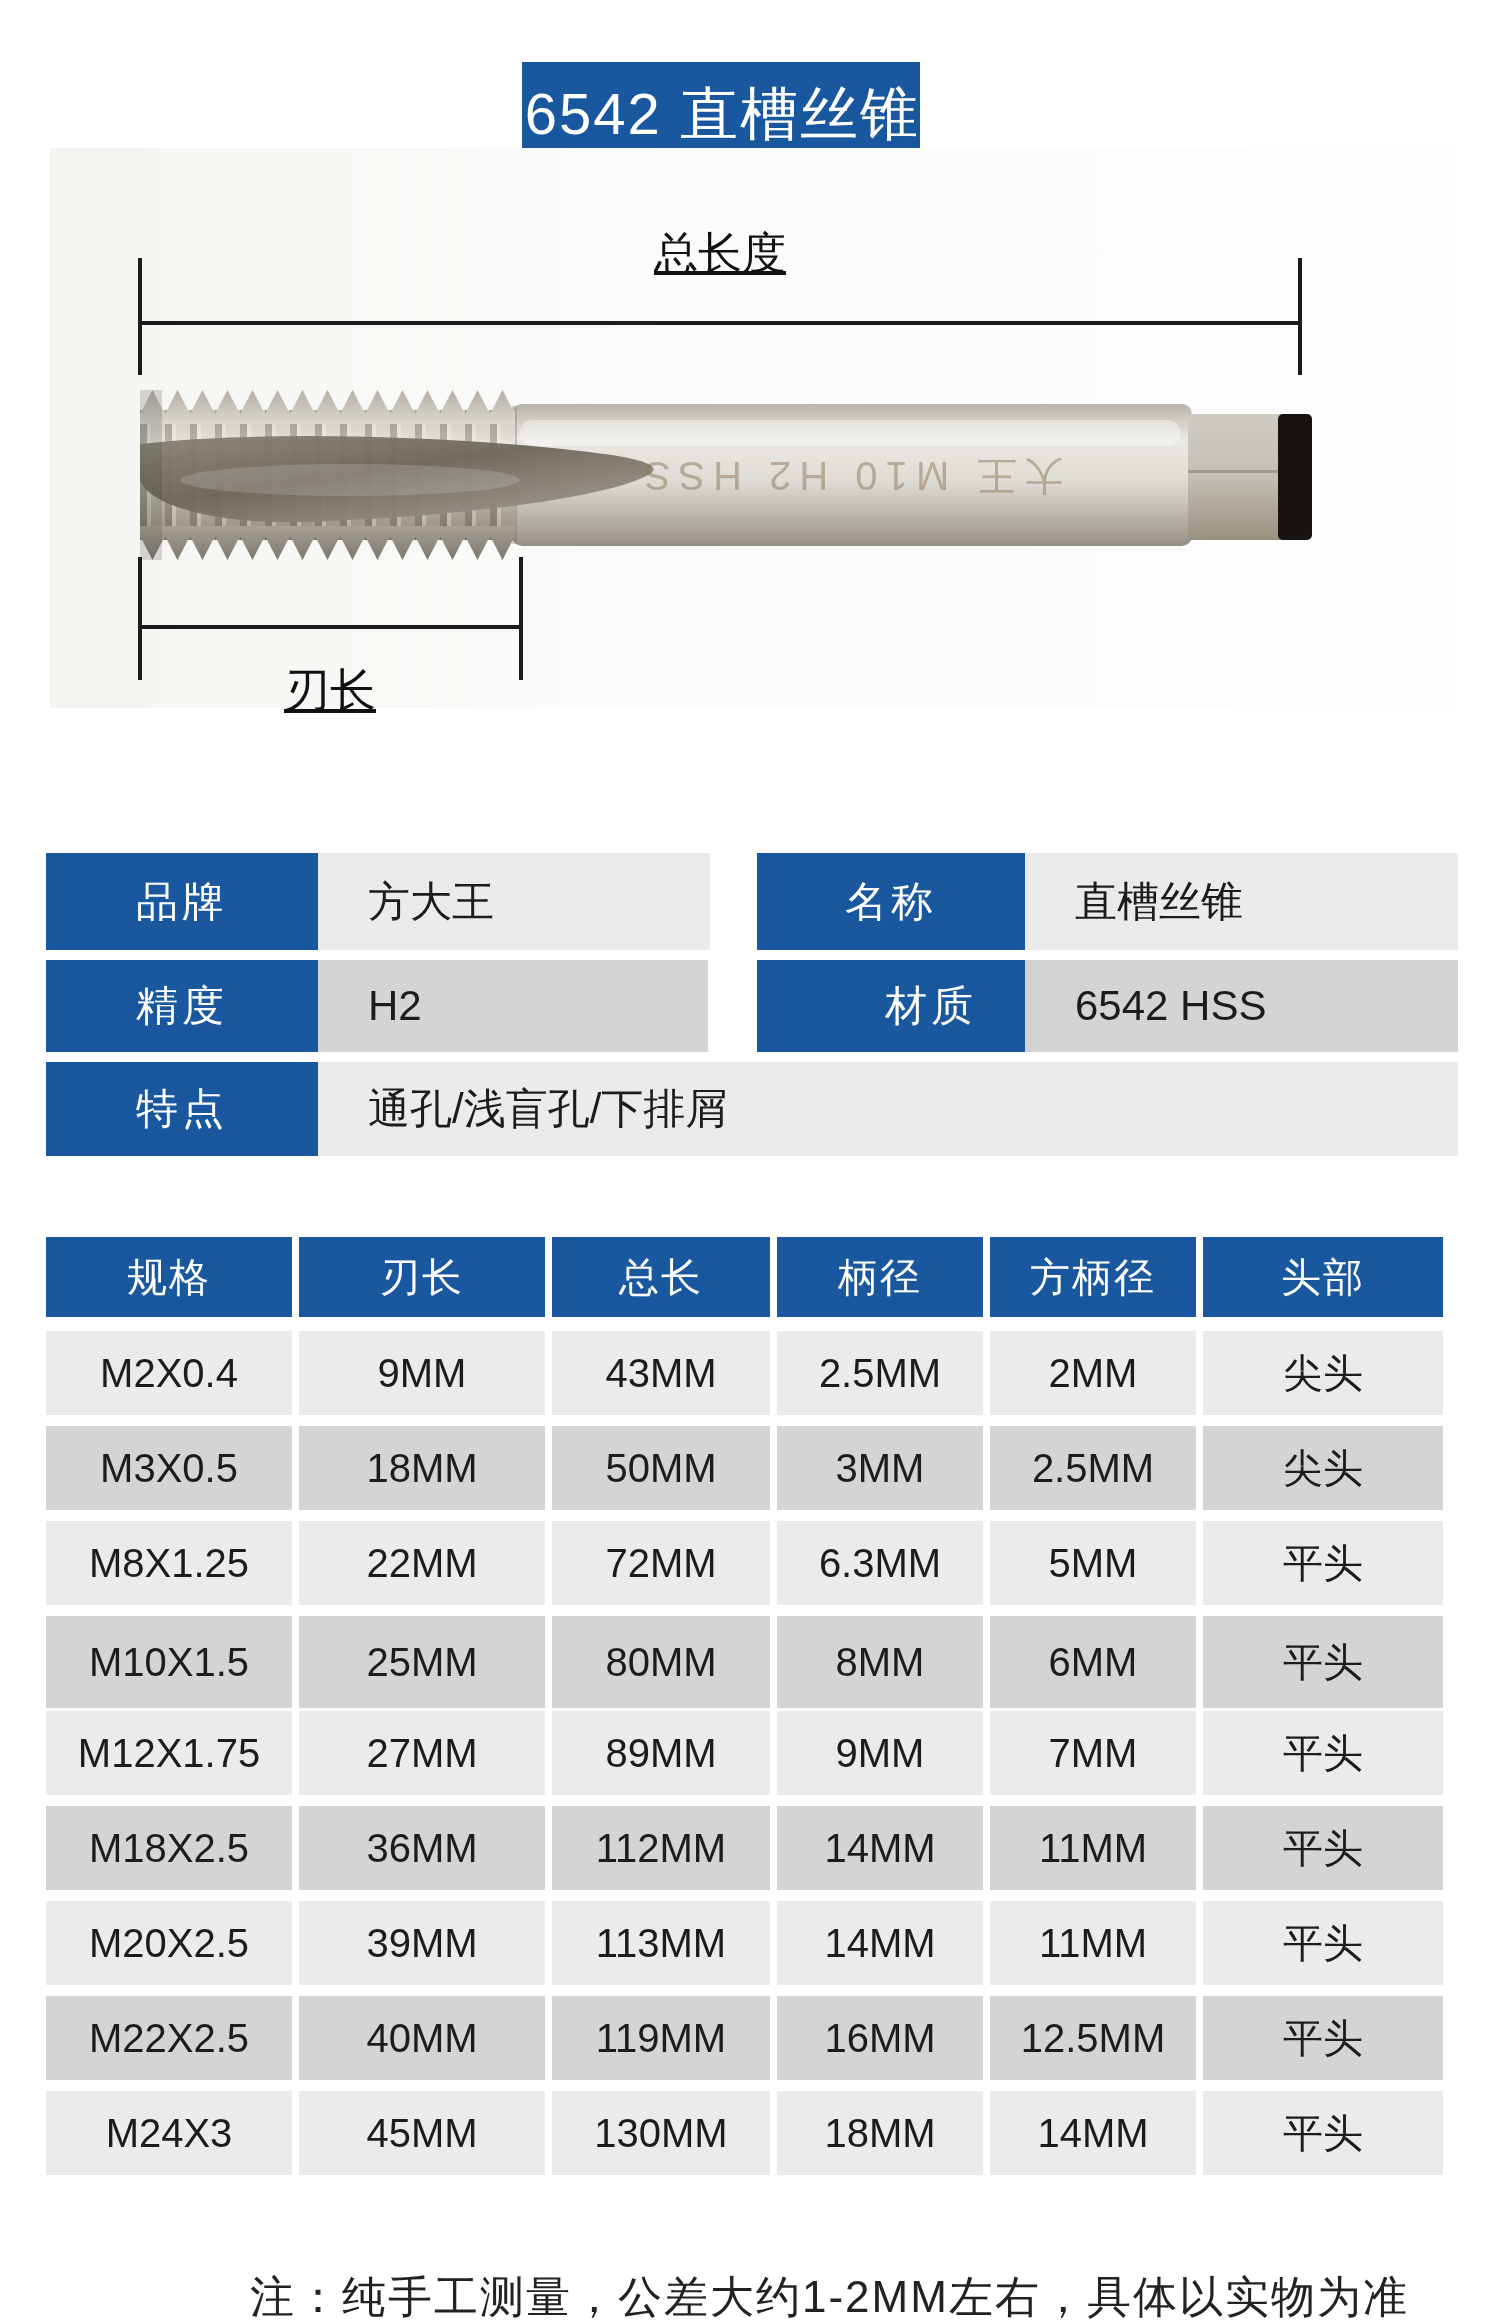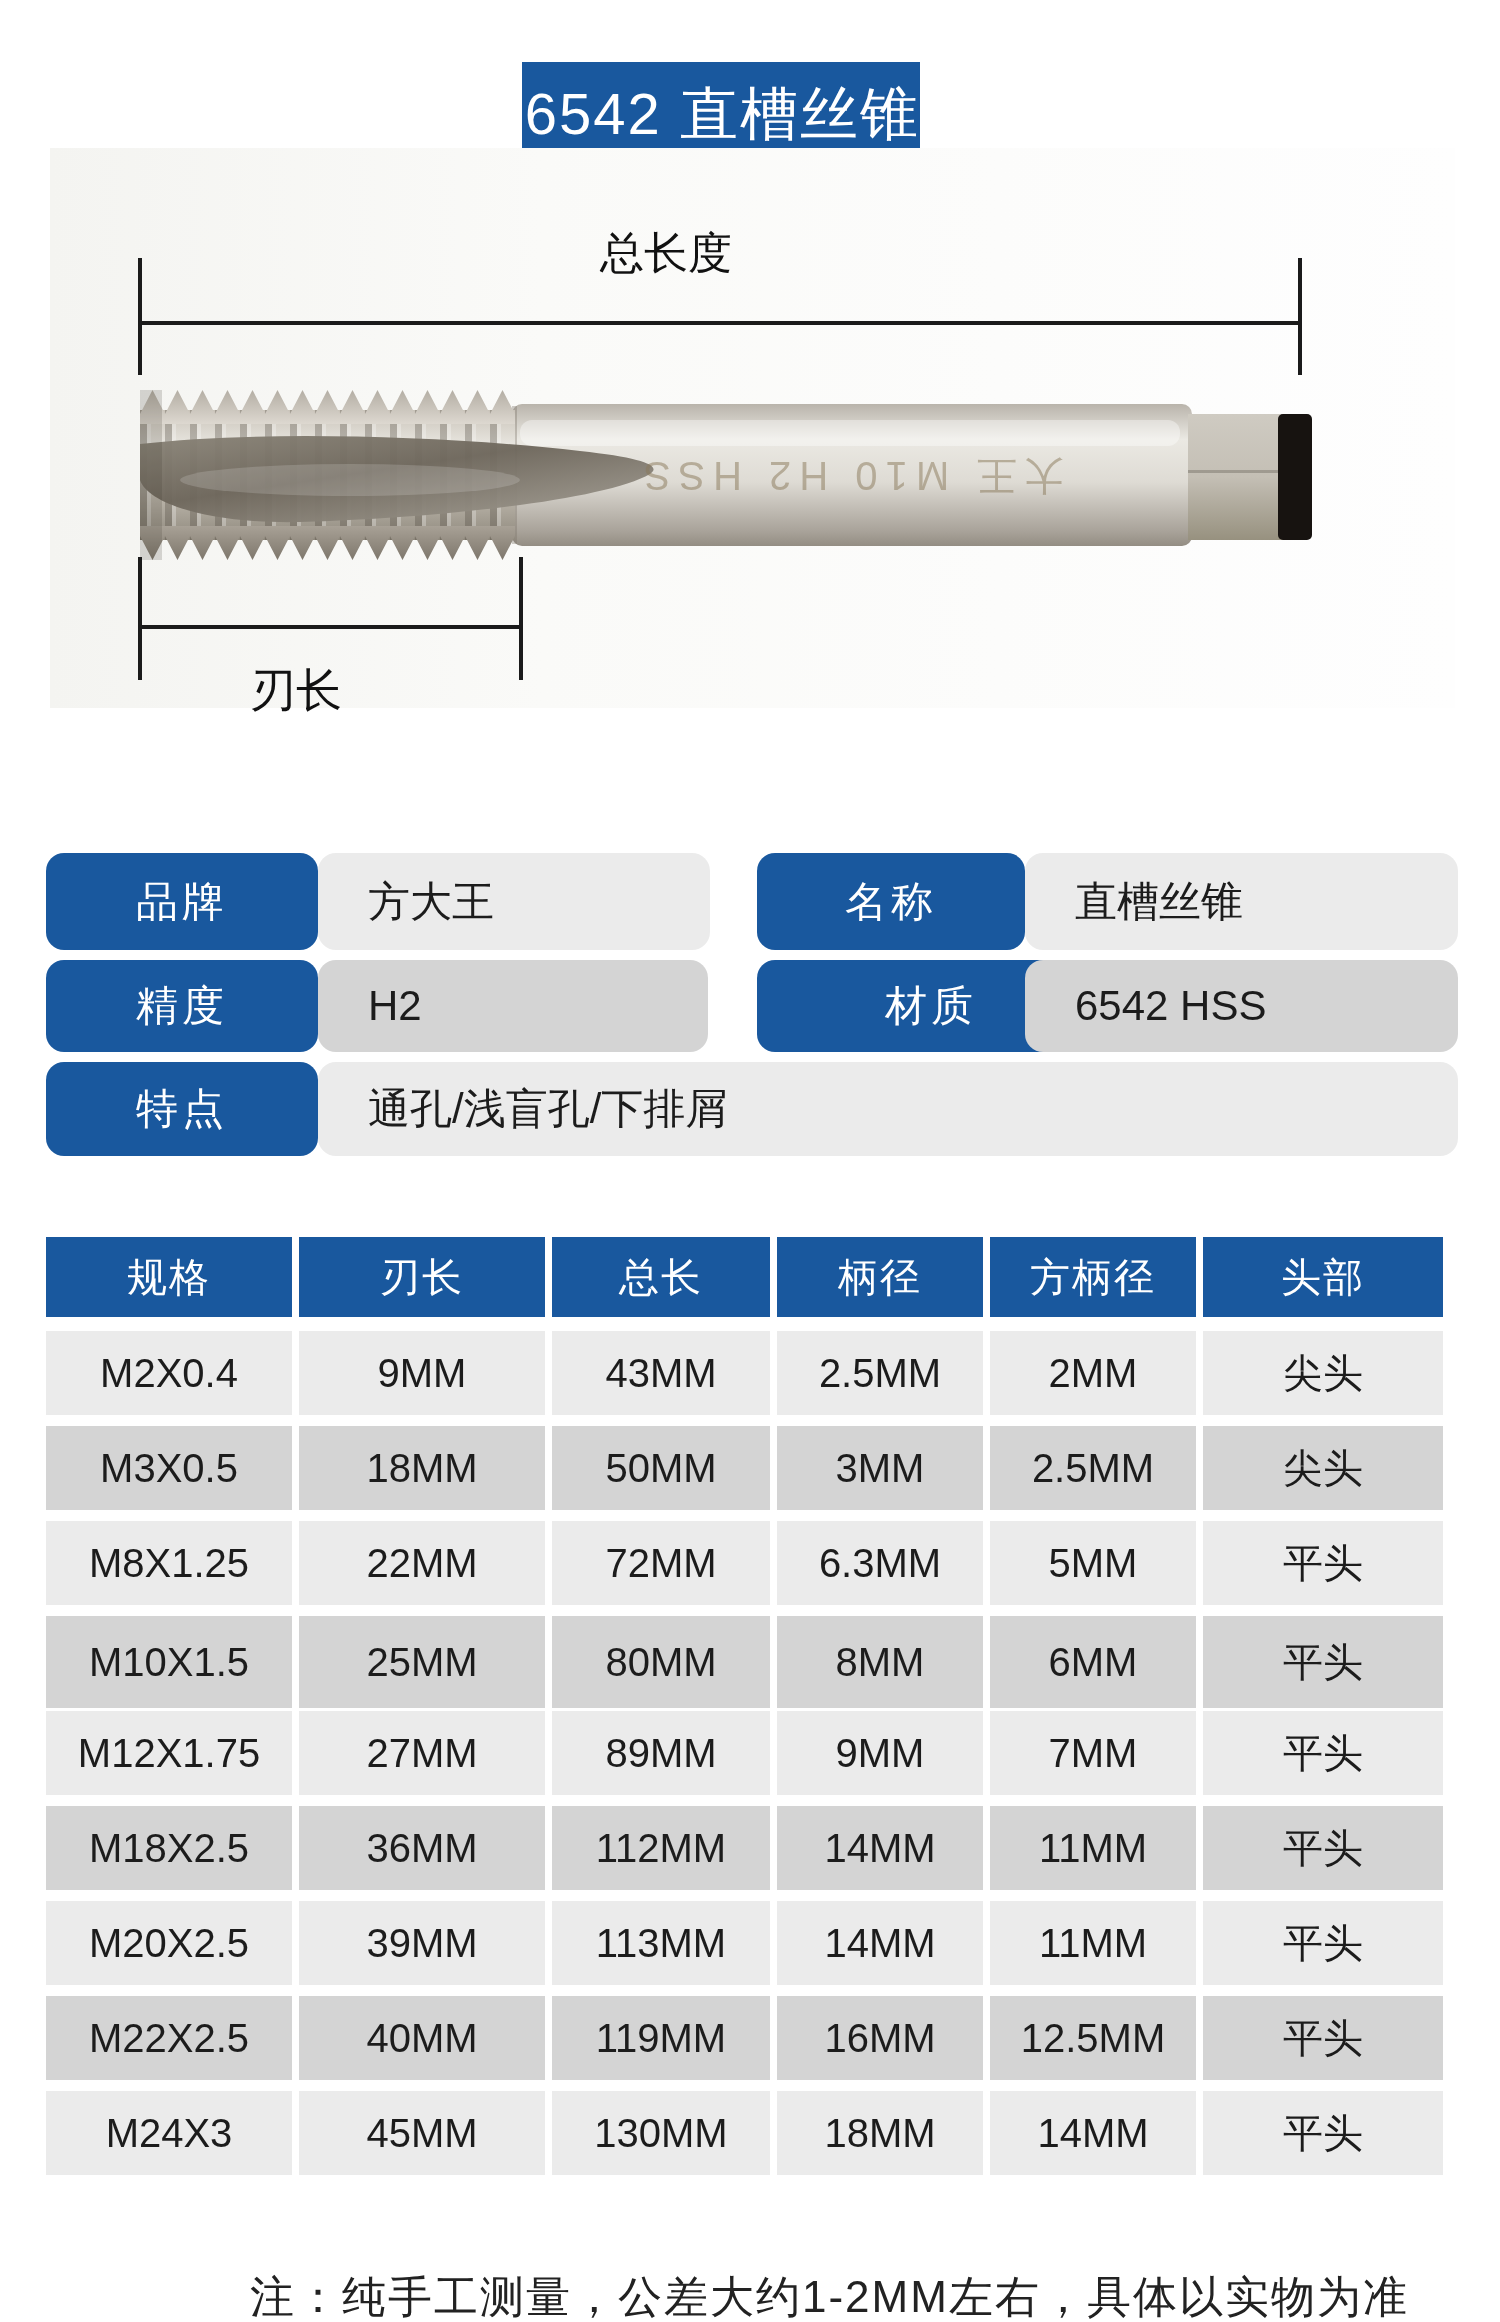--- a/index.html
+++ b/index.html
@@ -8,26 +8,26 @@
 
   
   .banner{position:absolute;left:522px;top:62px;width:398px;height:106px;background:#19589e;
           display:flex;align-items:center;justify-content:flex-end;}
   .banner span{color:#ffffff;font-size:58px;letter-spacing:2px;white-space:nowrap;}
 
   
   .photo{position:absolute;left:50px;top:148px;width:1405px;height:560px;
          background:linear-gradient(90deg,#f4f4f1 0%,#fafaf8 35%,#fefefe 100%);overflow:visible;}
   .photo svg{position:absolute;left:0;top:0;}
-  .dim-label{position:absolute;color:#111111;white-space:nowrap;}
+  .dim-label{position:absolute;text-align:center;color:#111111;white-space:nowrap;text-decoration:underline;}
   .dim-label.total{left:550px;top:76px;width:240px;font-size:44px;}
   .dim-label.blade{left:200px;top:512px;width:160px;font-size:46px;}
 
   
-  .icell{position:absolute;display:flex;align-items:center;border-radius:18px;}
+  .icell{position:absolute;display:flex;align-items:center;}
   .icell.lbl{background:#19589e;justify-content:center;}
   .icell.lbl span{color:#ffffff;font-size:42px;letter-spacing:4px;}
   .icell.val span{font-size:42px;color:#1c1c1c;}
   .icell.val{padding-left:50px;box-sizing:border-box;}
   .bg-light{background:#ebebeb;}
   .bg-dark{background:#d4d4d4;}
 
   
   .srow{position:absolute;left:46px;width:1412px;display:grid;
         grid-template-columns:246px 246px 218px 206px 206px 240px;column-gap:7px;}

